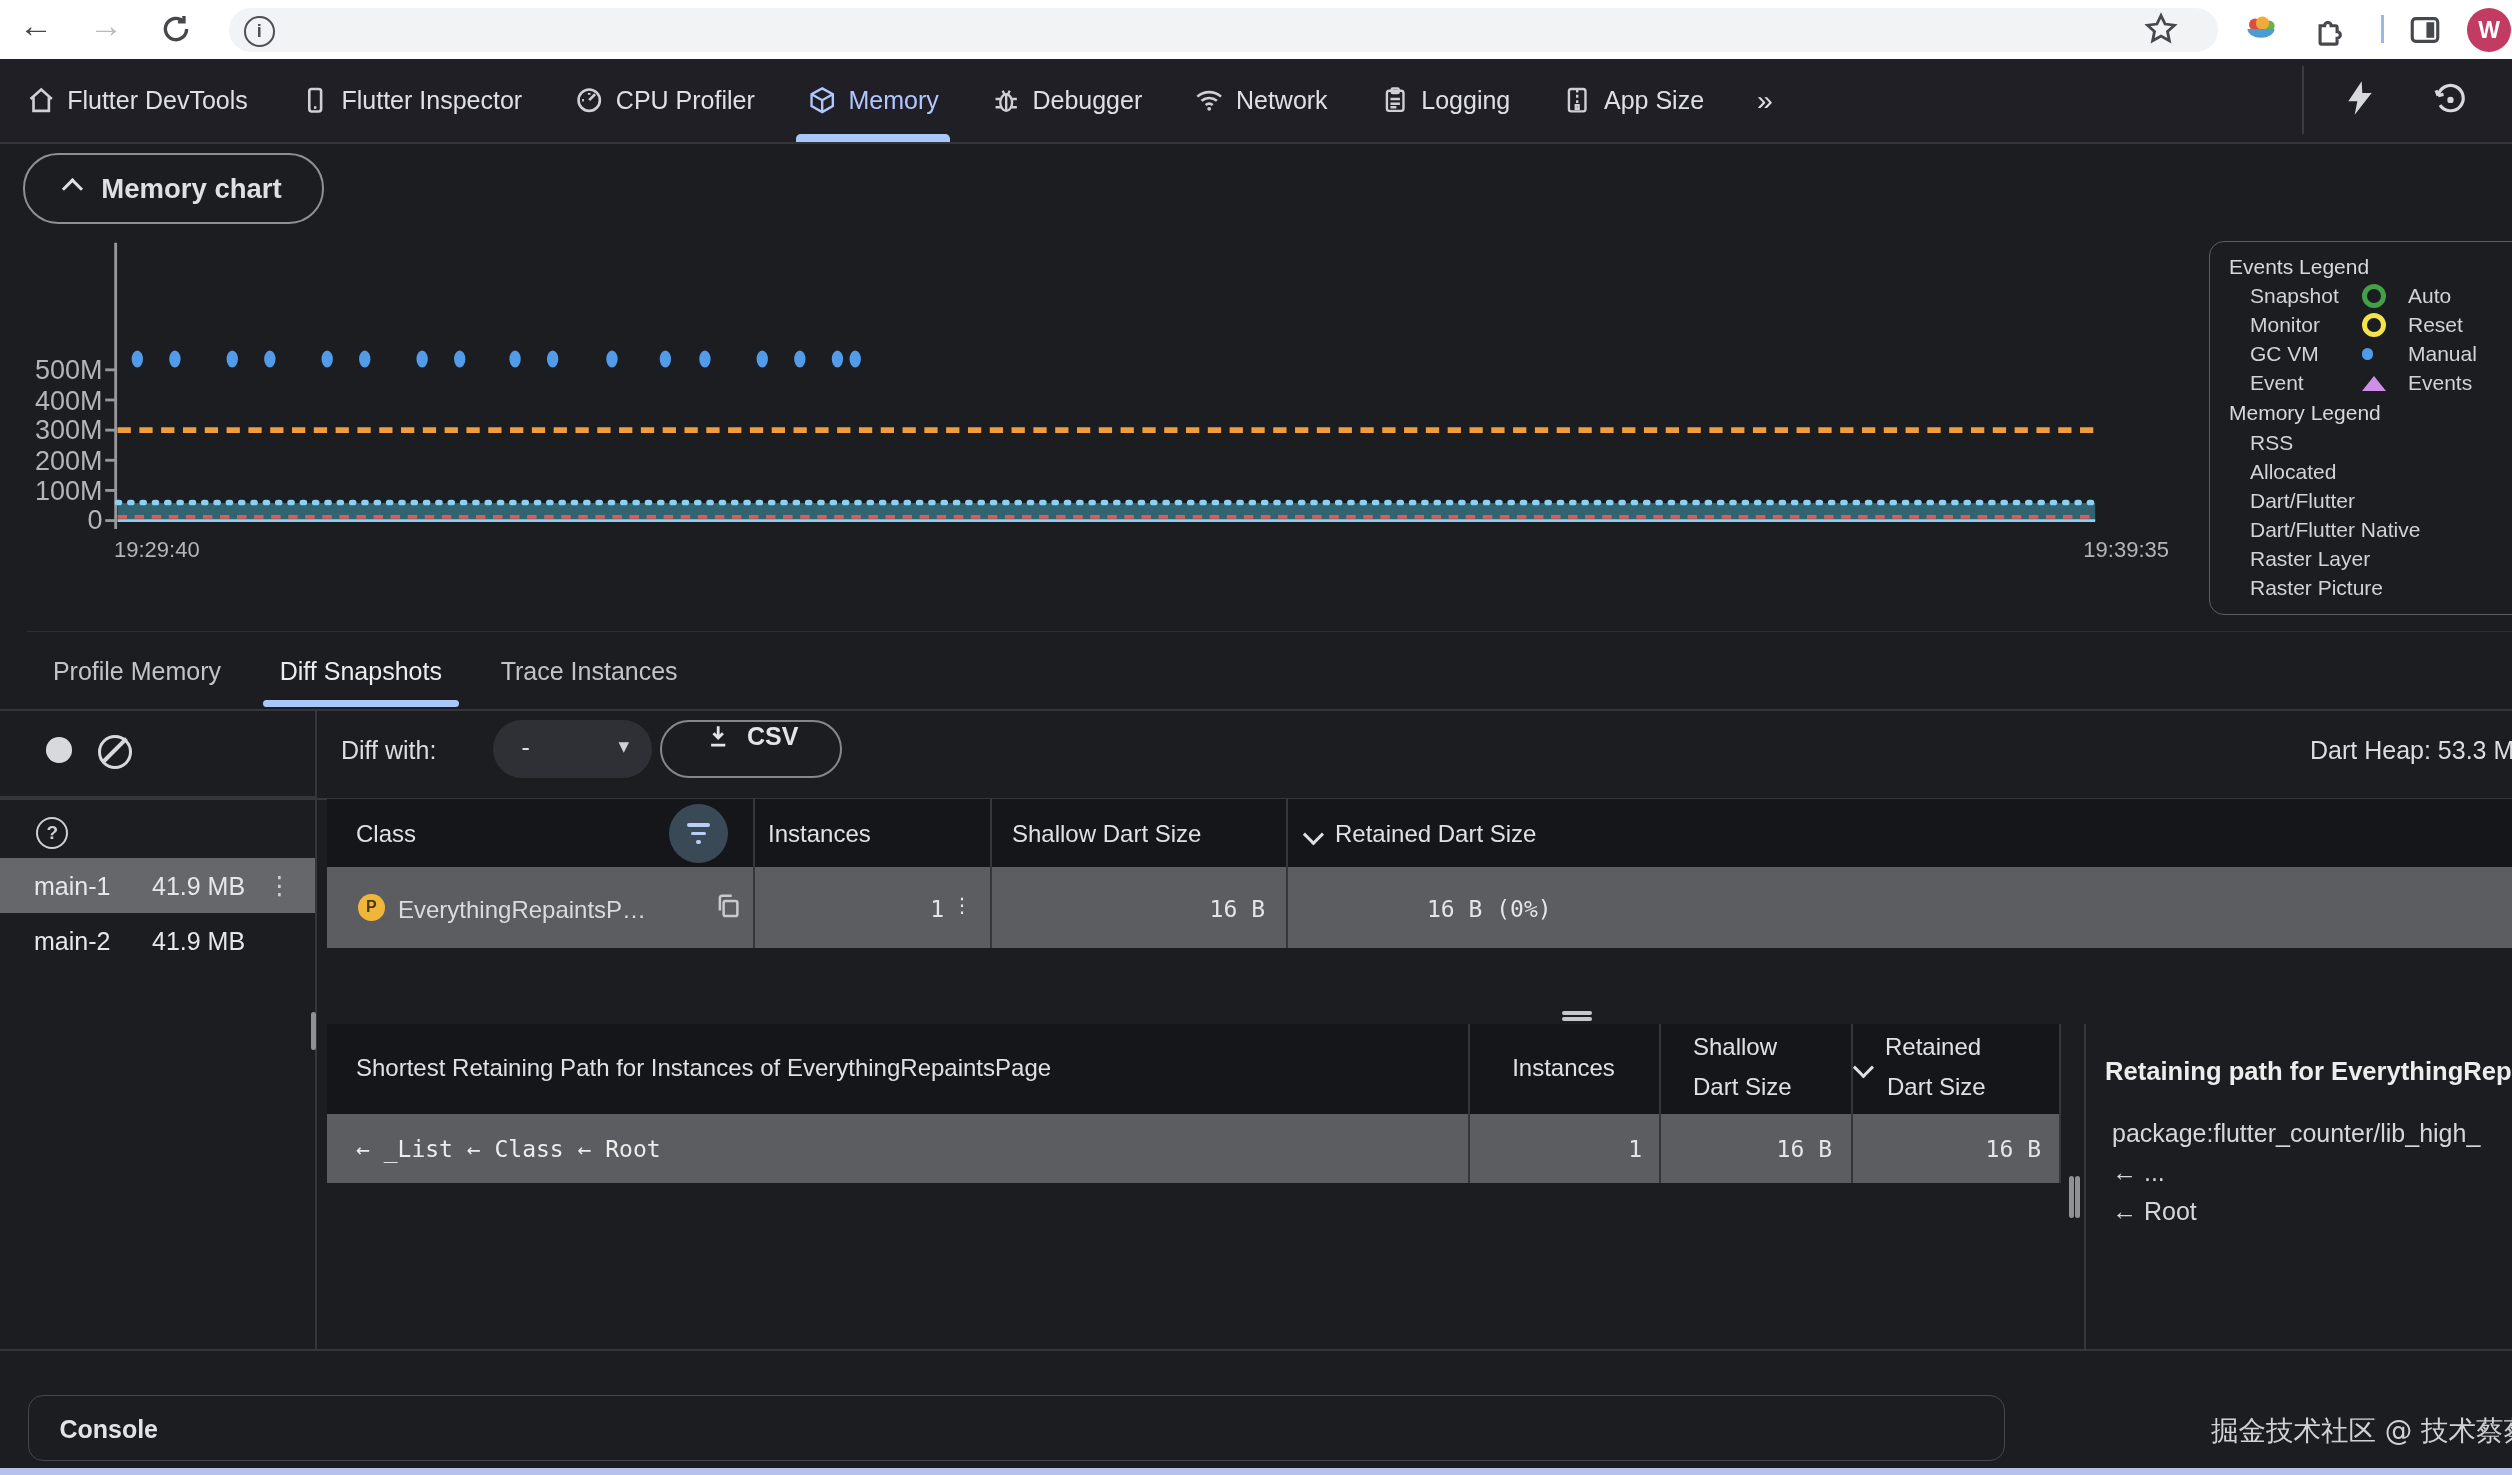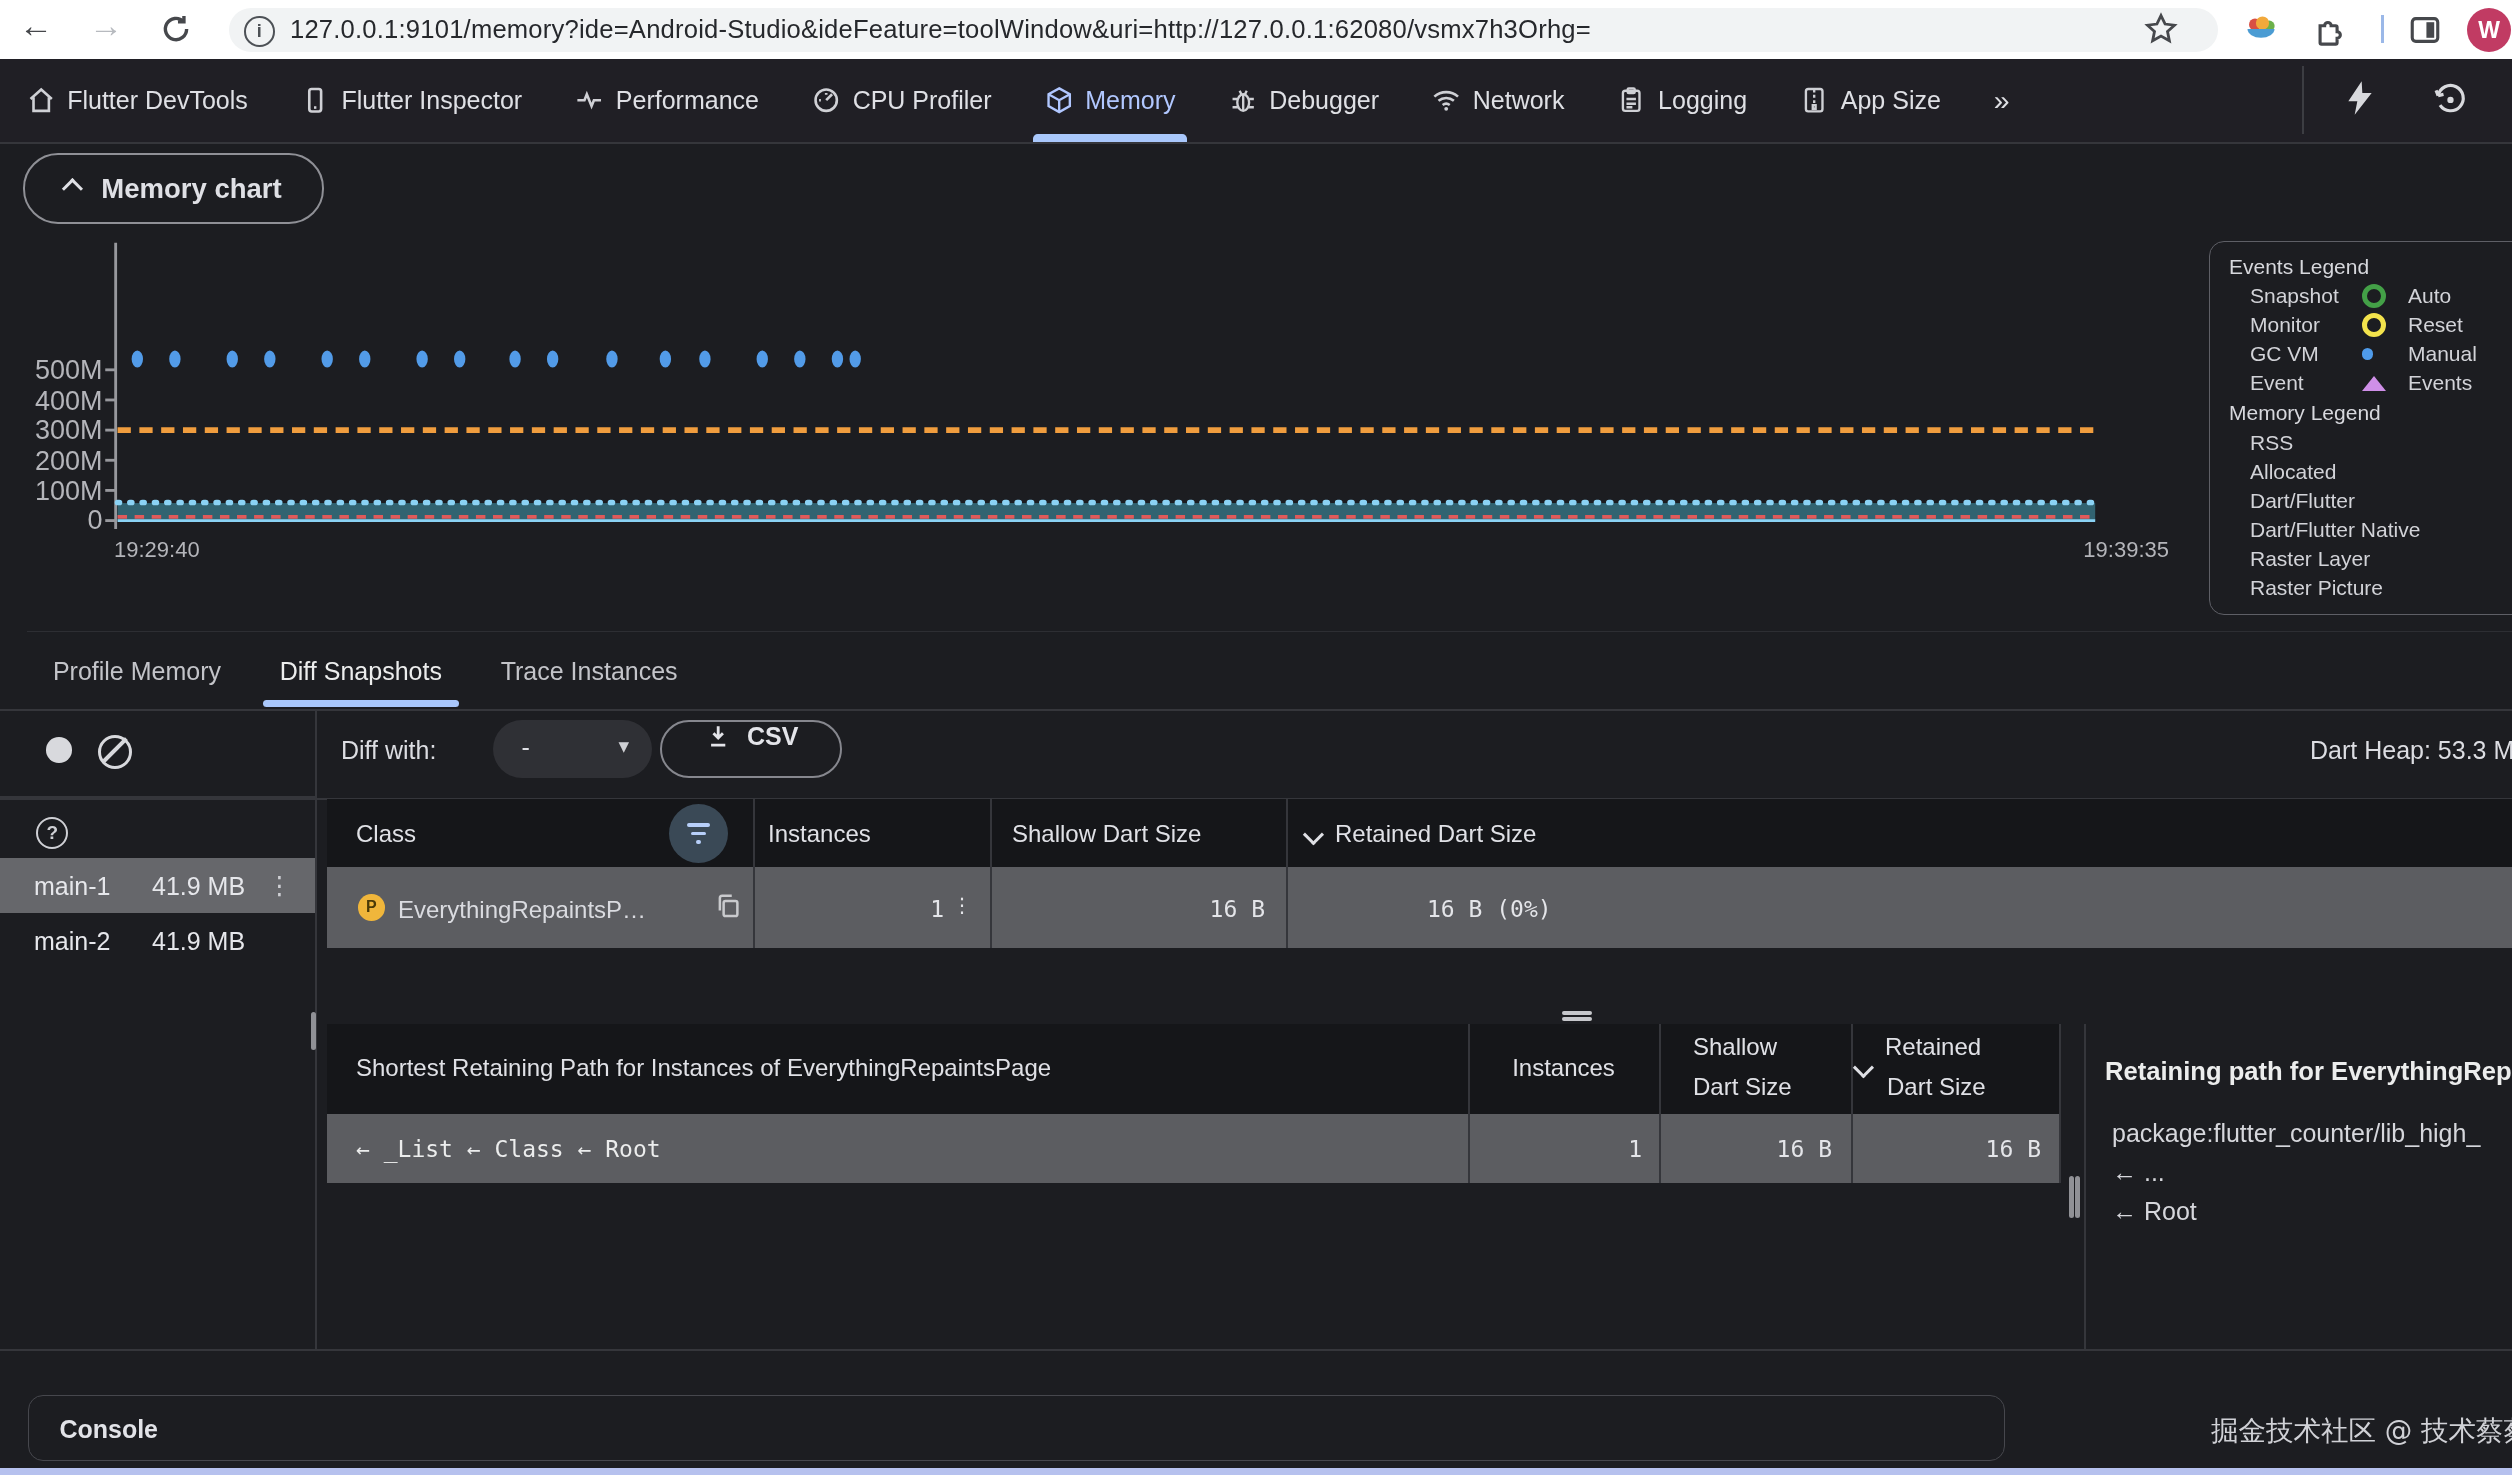--- a/index.html
+++ b/index.html
@@ -94,21 +94,20 @@
   <div class="nav-glyph" style="left:15px">←</div>
   <div class="nav-glyph" style="left:85px;color:#b7babf">→</div>
   <div class="chrome-ic" style="left:159px;top:12.3px">
     <svg width="34" height="34" viewBox="0 0 24 24" fill="none" stroke="currentColor" stroke-width="2.4">
         <path d="M19.5 12a7.5 7.5 0 1 1-2.2-5.3"></path>
         <path d="M17.6 2.8v4.2h-4.2"></path>
       </svg>
   </div>
   <div id="url-pill">
     <div id="info-badge">i</div>
-    <div id="url-text">127.0.0.1:9101/memory?ide=Android-Studio&amp;ideFeature=toolWindow&amp;uri=http://127.0.0.1:62080/vsmx7h3Orhg=</div>
   </div>
   <div class="chrome-ic" style="left:2144px;top:12.3px">
     <svg width="34" height="34" viewBox="0 0 24 24" fill="none" stroke="currentColor" stroke-width="2">
         <path d="M12 2.5l2.9 6 6.6.8-4.9 4.5 1.3 6.5-5.9-3.3-5.9 3.3 1.3-6.5L2.5 9.3l6.6-.8z"></path>
       </svg>
   </div>
   <div class="chrome-ic" style="left:2243px;top:11.4px">
     <svg width="36" height="36" viewBox="0 0 24 24">
       <circle cx="8" cy="9" r="4" fill="#d94f44"></circle>
         <circle cx="17.5" cy="10" r="3.6" fill="#6cb14a"></circle>
@@ -138,26 +137,20 @@
         <path d="M5.5 9.5V21h13V9.5"></path>
       </svg>
     <span>Flutter DevTools</span>
   </div>
   <div class="nav-item">
     <svg class="nicon" viewBox="0 0 24 24" fill="none" stroke="currentColor" stroke-width="2.2">
         <rect x="7" y="2.5" width="10" height="19" rx="2"></rect>
         <path d="M11 18.2h2"></path>
       </svg>
     <span>Flutter Inspector</span>
-  </div>
-  <div class="nav-item">
-    <svg class="nicon" viewBox="0 0 24 24" fill="none" stroke="currentColor" stroke-width="2.2">
-        <path d="M2 12h6l2-5 4 10 2-5h6"></path>
-      </svg>
-    <span>Performance</span>
   </div>
   <div class="nav-item">
     <svg class="nicon" viewBox="0 0 24 24" fill="none" stroke="currentColor" stroke-width="2.2">
         <circle cx="12" cy="12" r="9"></circle>
         <path d="M12 12l5-5"></path>
         <path d="M12 6v1.5M6 12h1.5"></path>
       </svg>
     <span>CPU Profiler</span>
   </div>
   <div class="nav-item selected">

